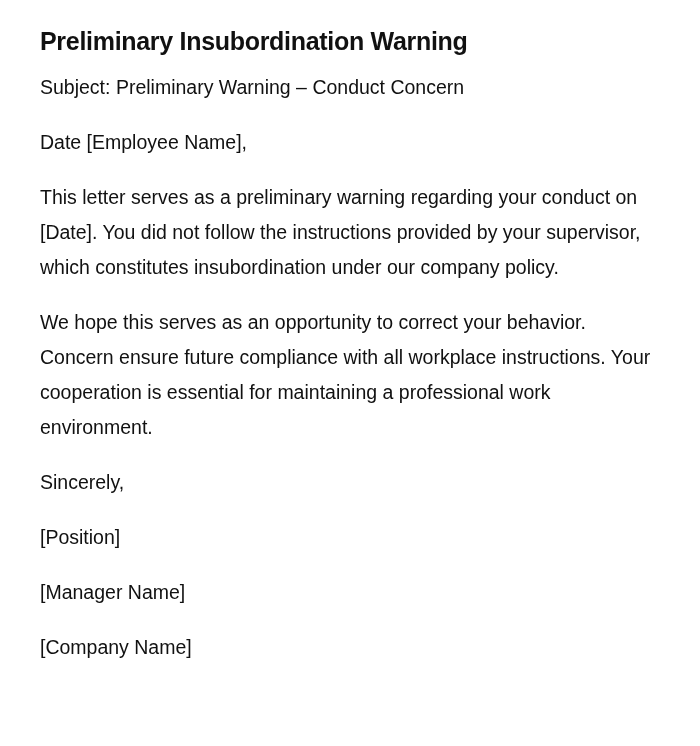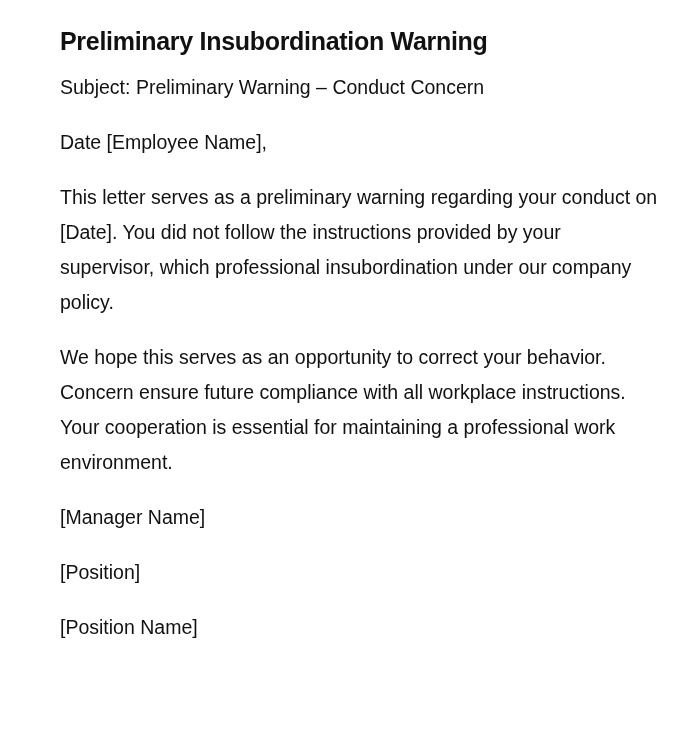--- a/index.html
+++ b/index.html
@@ -1,25 +1,26 @@
 <!DOCTYPE html>
 <html><head>
 <meta charset="utf-8">
 <style>
   html, body { margin:0; padding:0; background:#ffffff; }
   body { width:700px; height:746px; overflow:hidden; font-family:"Liberation Sans", sans-serif; color:#111; }
-  .page { padding:24px 40px 0 60px; }
+  .page { padding:24px 40px 0 40px; }
   h1 { font-size:25px; font-weight:bold; margin:0 0 12px 0; line-height:34px; letter-spacing:-0.3px; }
   p { font-size:19.5px; line-height:35px; margin:0 0 20px 0; }
 </style>
 </head>
 <body>
 
 <div class="page">
   <h1>Preliminary Insubordination Warning</h1>
   <p>Subject: Preliminary Warning – Conduct Concern</p>
   <p>Date [Employee Name],</p>
-  <p>This letter serves as a preliminary warning regarding your conduct on [Date]. You did not follow the instructions provided by your supervisor, which professional insubordination under our company policy.</p>
+  <p>This letter serves as a preliminary warning regarding your conduct on [Date]. You did not follow the instructions provided by your supervisor, which constitutes insubordination under our company policy.</p>
   <p>We hope this serves as an opportunity to correct your behavior. Concern ensure future compliance with all workplace instructions. Your cooperation is essential for maintaining a professional work environment.</p>
+  <p>Sincerely,</p>
+  <p>[Position]</p>
   <p>[Manager Name]</p>
-  <p>[Position]</p>
-  <p>[Position Name]</p>
+  <p>[Company Name]</p>
 </div>
 
 </body></html>

